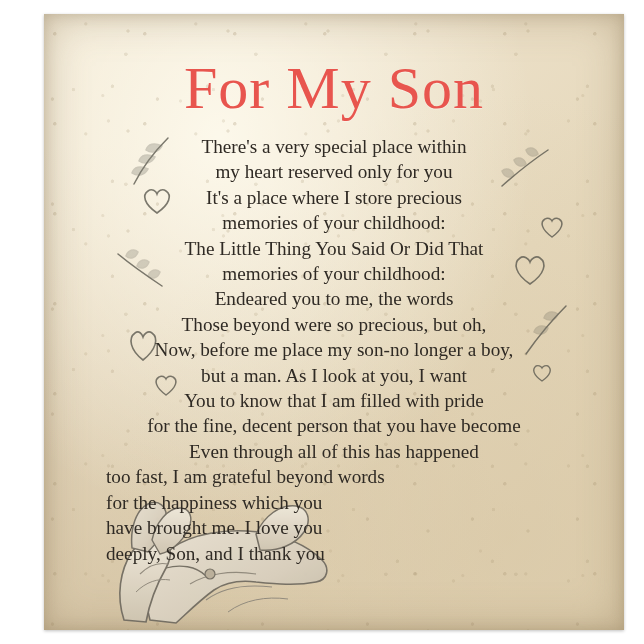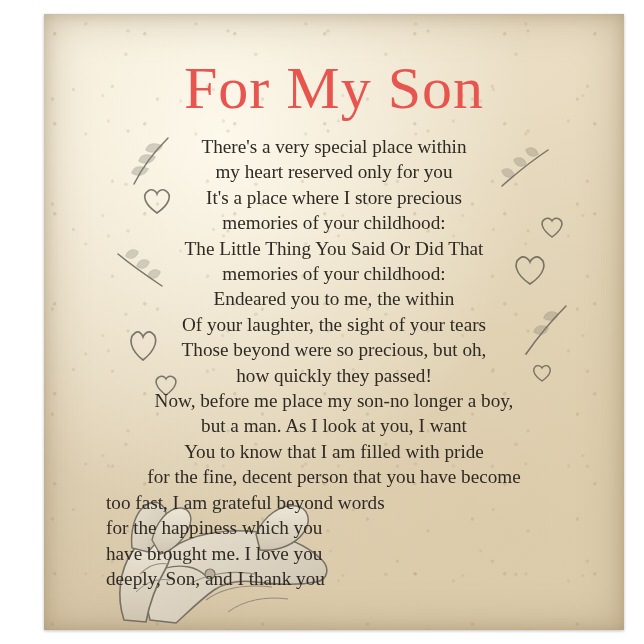--- a/index.html
+++ b/index.html
@@ -221,28 +221,27 @@
 
     <div id="title">For My Son</div>
 
     <div id="poem">
       <span class="ln c">There's a very special place within</span>
       <span class="ln c">my heart reserved only for you</span>
       <span class="ln c">It's a place where I store precious</span>
       <span class="ln c">memories of your childhood:</span>
       <span class="ln c">The Little Thing You Said Or Did That</span>
       <span class="ln c">memories of your childhood:</span>
-      <span class="ln c">Endeared you to me, the within</span>
-      <span class="ln c">Of your laughter, the sight of your tears</span>
+      <span class="ln c">Endeared you to me, the words</span>
       <span class="ln c">Those beyond were so precious, but oh,</span>
-      <span class="ln c">how quickly they passed!</span>
       <span class="ln c">Now, before me place my son-no longer a boy,</span>
       <span class="ln c">but a man. As I look at you, I want</span>
       <span class="ln c">You to know that I am filled with pride</span>
       <span class="ln c">for the fine, decent person that you have become</span>
+      <span class="ln c">Even through all of this has happened</span>
       <span class="ln r">too fast, I am grateful beyond words</span>
       <span class="ln r">for the happiness which you</span>
       <span class="ln r">have brought me. I love you</span>
       <span class="ln r">deeply, Son, and I thank you</span>
 
     </div>
 
   </div>
 </div>
 

